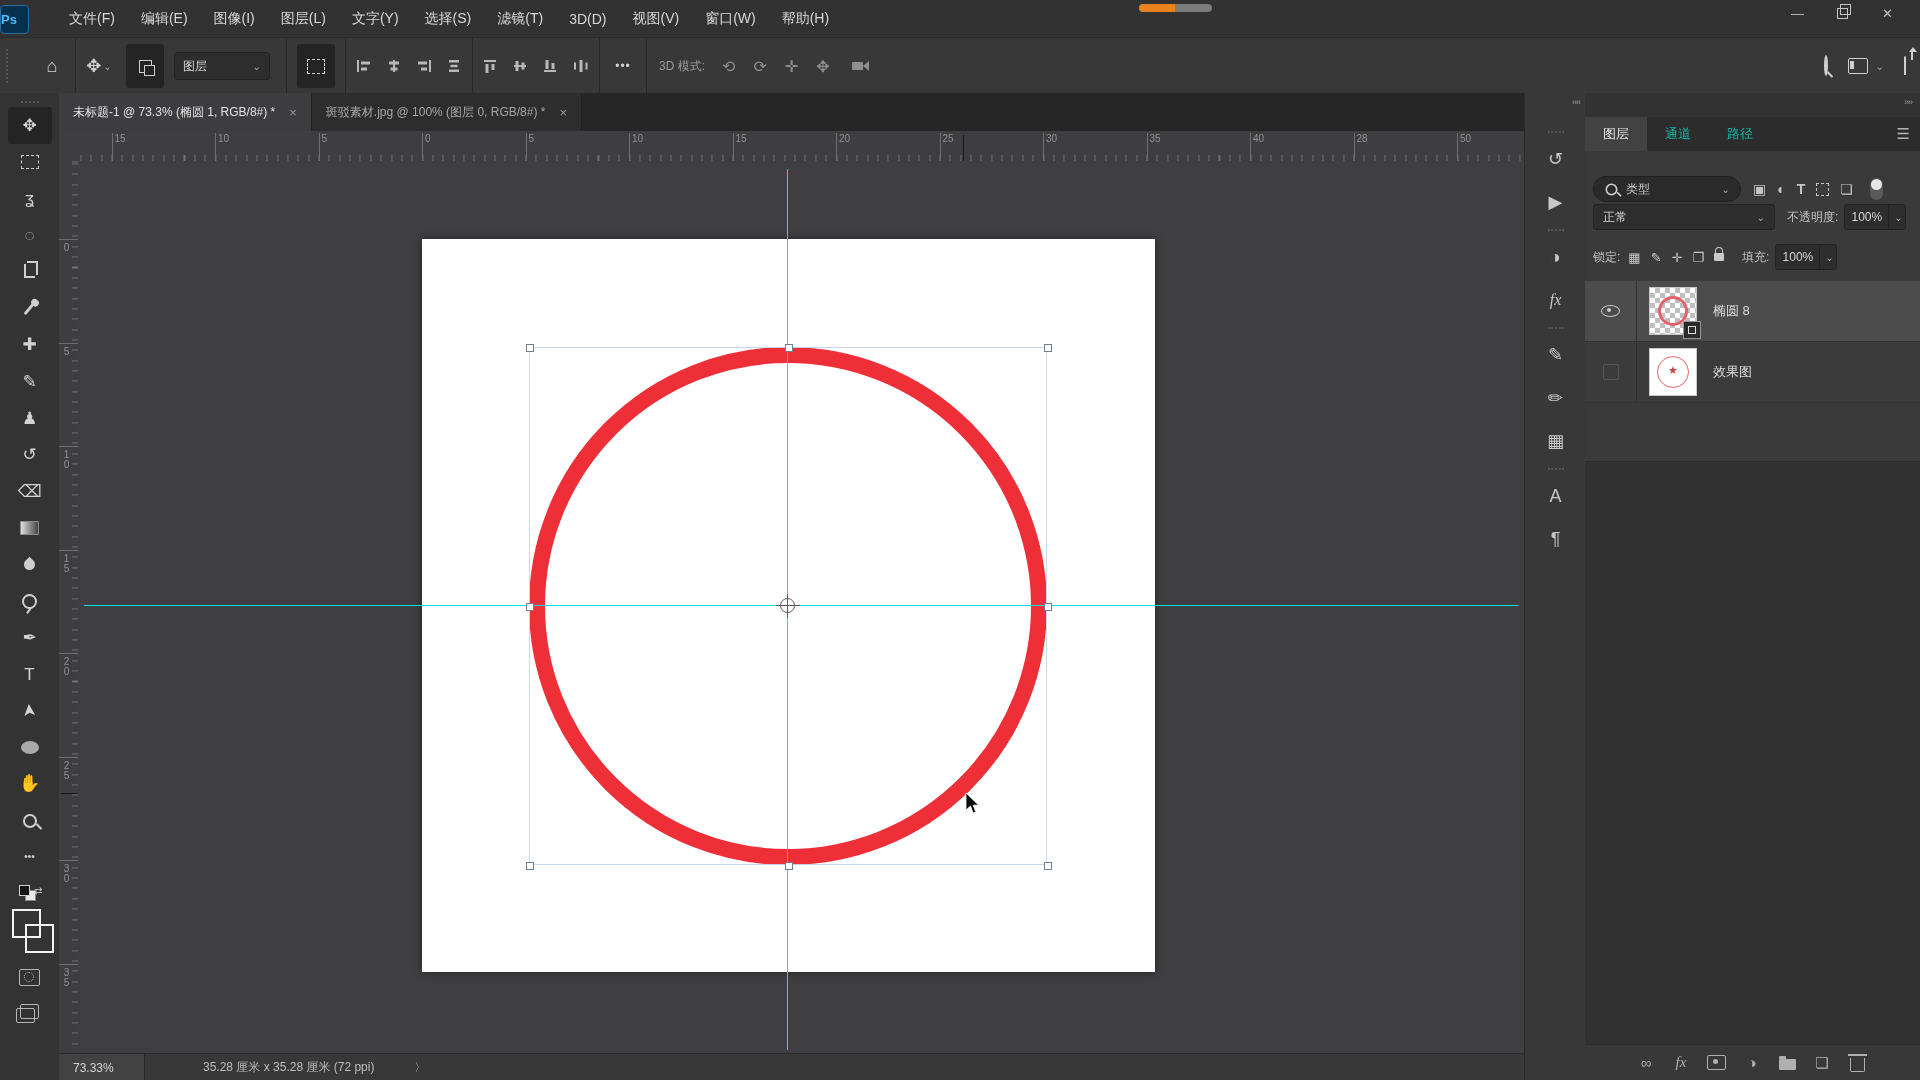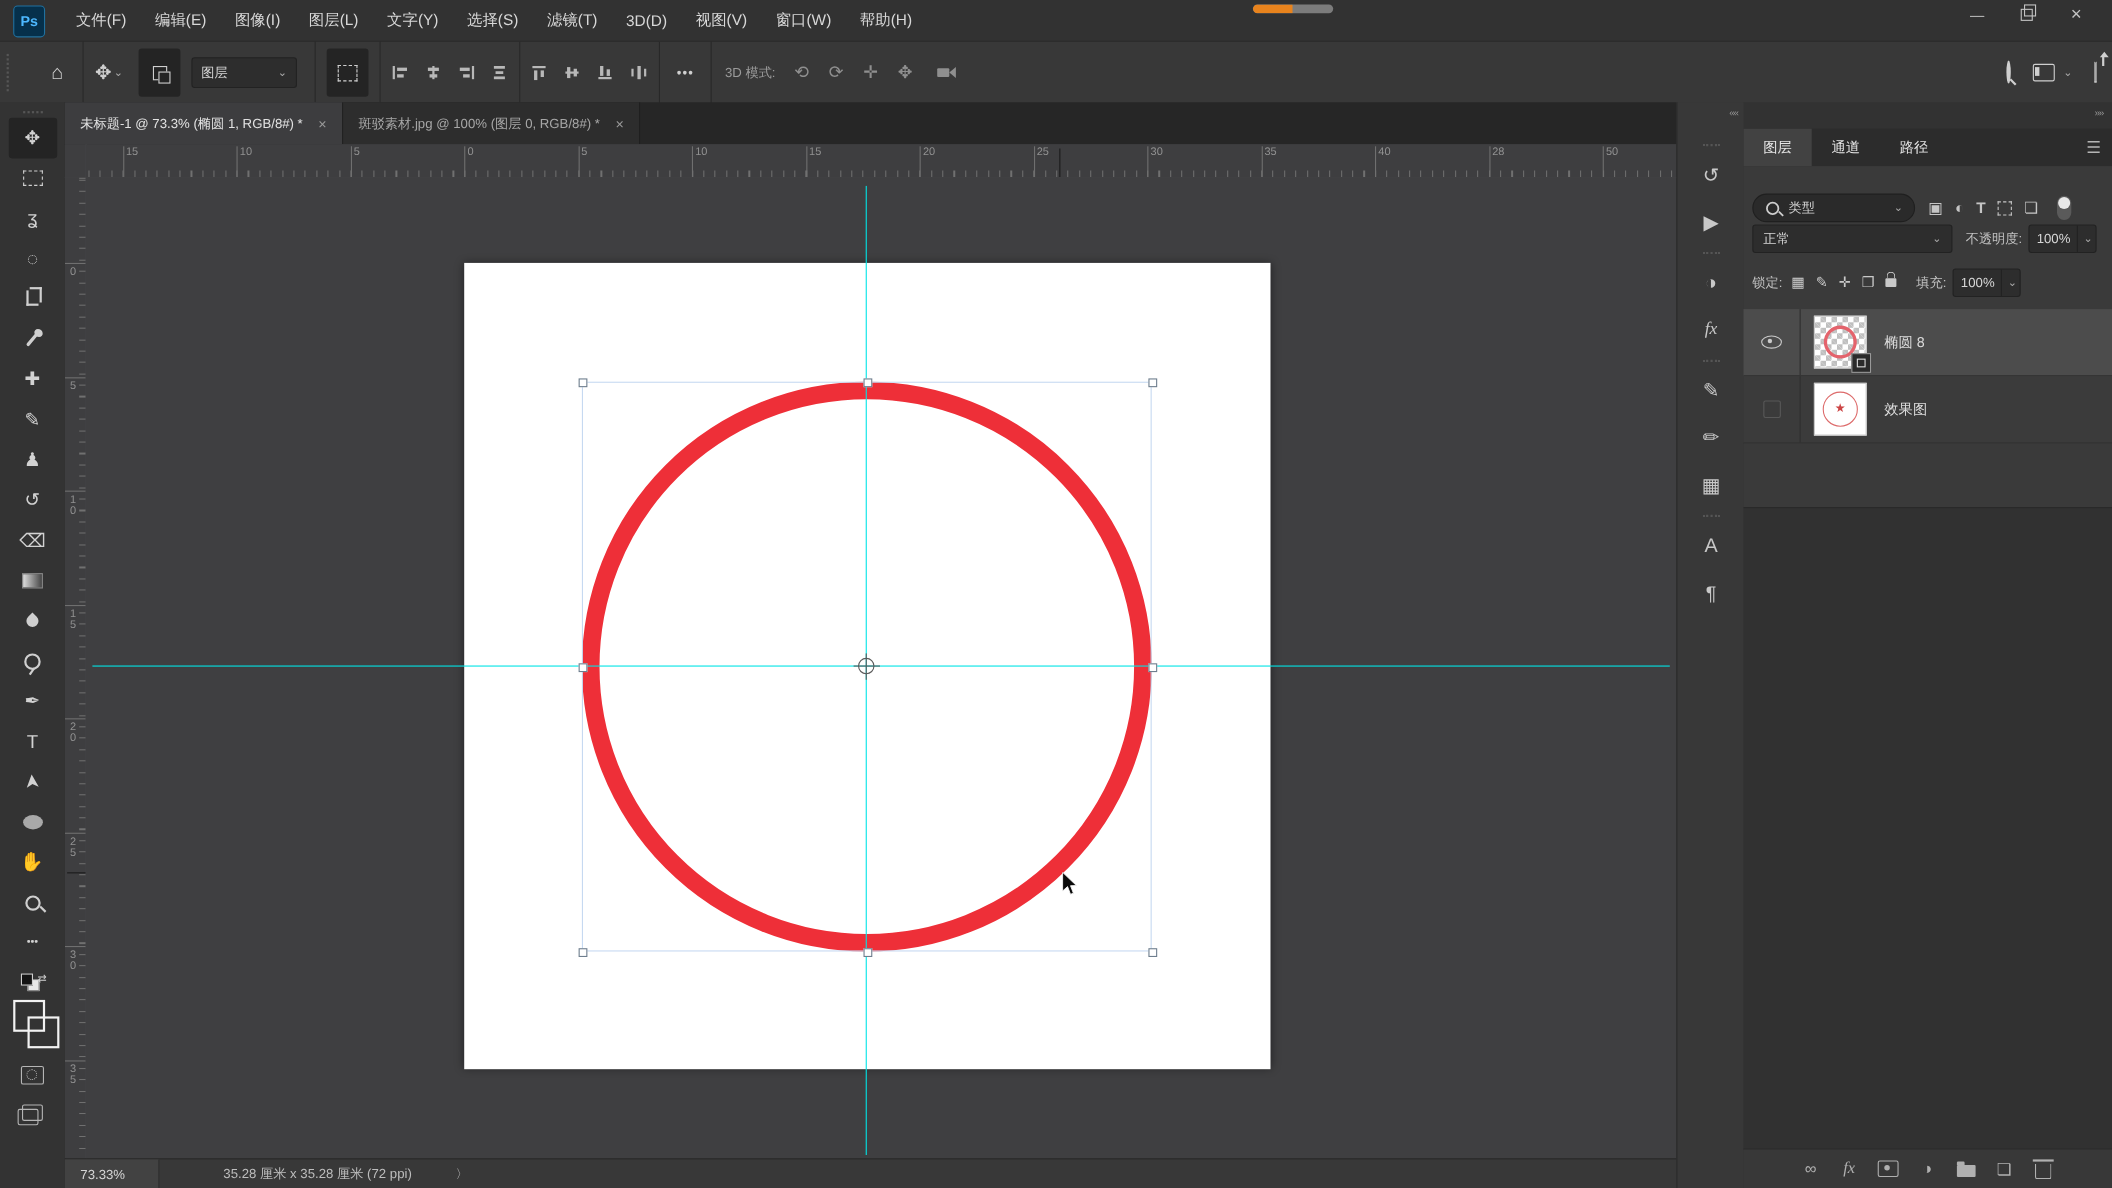--- a/index.html
+++ b/index.html
@@ -1,22 +1,22 @@
 <!DOCTYPE html>
 <html><head>
 <meta charset="utf-8">
 <style>
   html,body{margin:0;padding:0;width:1920px;height:1080px;overflow:hidden;background:#323232;
     font-family:"Liberation Sans","DejaVu Sans",sans-serif;-webkit-font-smoothing:antialiased;}
   .app{position:absolute;inset:0;background:#323232;color:#d6d6d6}
 
   
   .menubar{position:absolute;left:0;top:0;width:1920px;height:37px;background:#323232;display:flex;align-items:center}
-  .pslogo{position:absolute;left:12px;top:5px;width:27px;height:27px;border-radius:4px;background:#06304b;border:1px solid #20719f;
-    color:#4db8ff;font-weight:bold;font-size:13px;display:flex;align-items:center;justify-content:center}
+  .pslogo{position:absolute;left:0;top:5px;width:27px;height:27px;border-radius:4px;background:#06304b;border:1px solid #20719f;
+    color:#4db8ff;font-weight:bold;font-size:13px;display:flex;align-items:center;}
   #menu-items{position:absolute;left:56px;top:0;height:37px;display:flex;align-items:center}
   .mitem{padding:0 13px;font-size:14px;color:#d8d8d8;height:37px;display:flex;align-items:center;cursor:default}
   .progress{position:absolute;left:1139px;top:4px;width:73px;height:8px;border-radius:4px;background:#7c7c7c;overflow:hidden}
   .progress-fill{width:36px;height:8px;background:#e8831d;border-radius:4px 0 0 4px}
   .wincontrols{position:absolute;right:10px;top:0;height:26px;display:flex}
   .wbtn{width:45px;height:26px;display:flex;align-items:center;justify-content:center;color:#c3c3c3;font-size:13px}
   .wrestore{width:9px;height:9px;border:1.5px solid #c3c3c3;position:relative;background:#323232}
   .wrestore::before{content:'';position:absolute;left:2px;top:-5px;width:9px;height:9px;border:1.5px solid #c3c3c3}
 
   
@@ -130,21 +130,21 @@
   #strip-icons{position:absolute;top:34px;left:0;width:61px;display:flex;flex-direction:column;align-items:center}
   .sicon{width:40px;height:40px;margin-bottom:3px;display:flex;align-items:center;justify-content:center;font-size:18px;color:#c8c8c8;border-radius:3px}
   .fxi{font-style:italic;font-family:"Liberation Serif",serif;font-size:16px}
   .sgrip{width:16px;border-top:2px dotted #555;margin:4px 0 6px 0}
 
   
   .panels{position:absolute;left:1585px;top:93px;width:335px;height:987px;background:#323232}
   .phead{position:absolute;top:0;left:0;right:0;height:24px}
   .phead .collapse{position:absolute;right:8px;top:4px;font-size:9px;color:#9a9a9a;letter-spacing:-1px}
   .ptabs{position:absolute;top:24px;left:0;right:0;height:34px;background:#2c2c2c;display:flex;align-items:stretch}
-  .ptab{padding:0 18px;display:flex;align-items:center;font-size:13px;color:#e5e5e5}
+  .ptab{padding:0 18px;display:flex;align-items:center;font-size:13px;color:#14b8a6}
   .ptab.active{background:#424242;color:#e5e5e5}
   .hamburger{position:absolute;right:10px;top:8px;font-size:15px;color:#b5b5b5}
   .pbody{position:absolute;top:58px;left:0;right:0;bottom:35px;background:#3a3a3a}
   .frow{position:absolute;top:24px;left:8px;right:8px;height:28px;display:flex;align-items:center}
   .searchbox{width:148px;height:26px;background:#2a2a2a;border:1px solid #1f1f1f;border-radius:13px;display:flex;align-items:center;padding:0 10px;gap:7px;box-sizing:border-box}
   .searchbox .txt{font-size:12px;color:#cfcfcf}
   .searchbox .chev{margin-left:auto}
   .ficons{display:flex;align-items:center;gap:11px;margin-left:12px}
   .fico{font-size:14px;color:#c5c5c5}
   .fico-shape{width:11px;height:11px;border:1px dashed #c5c5c5}

